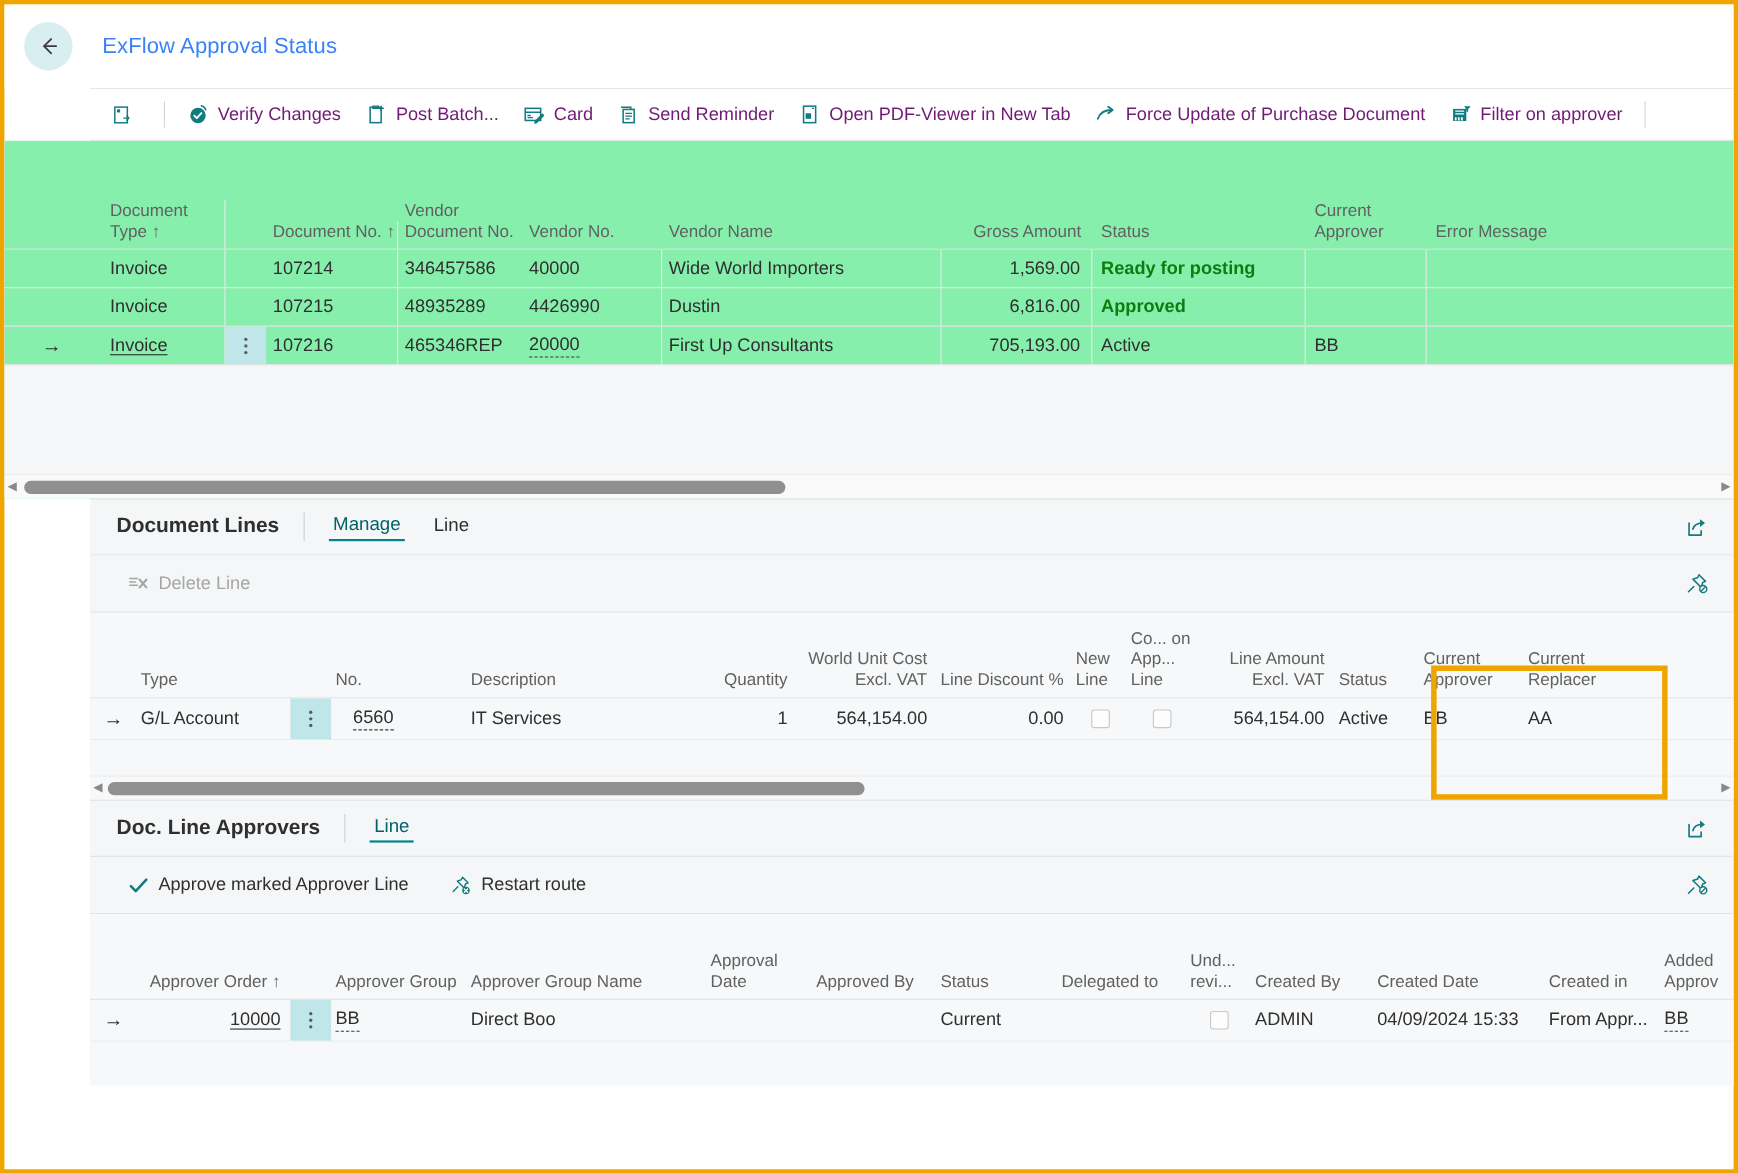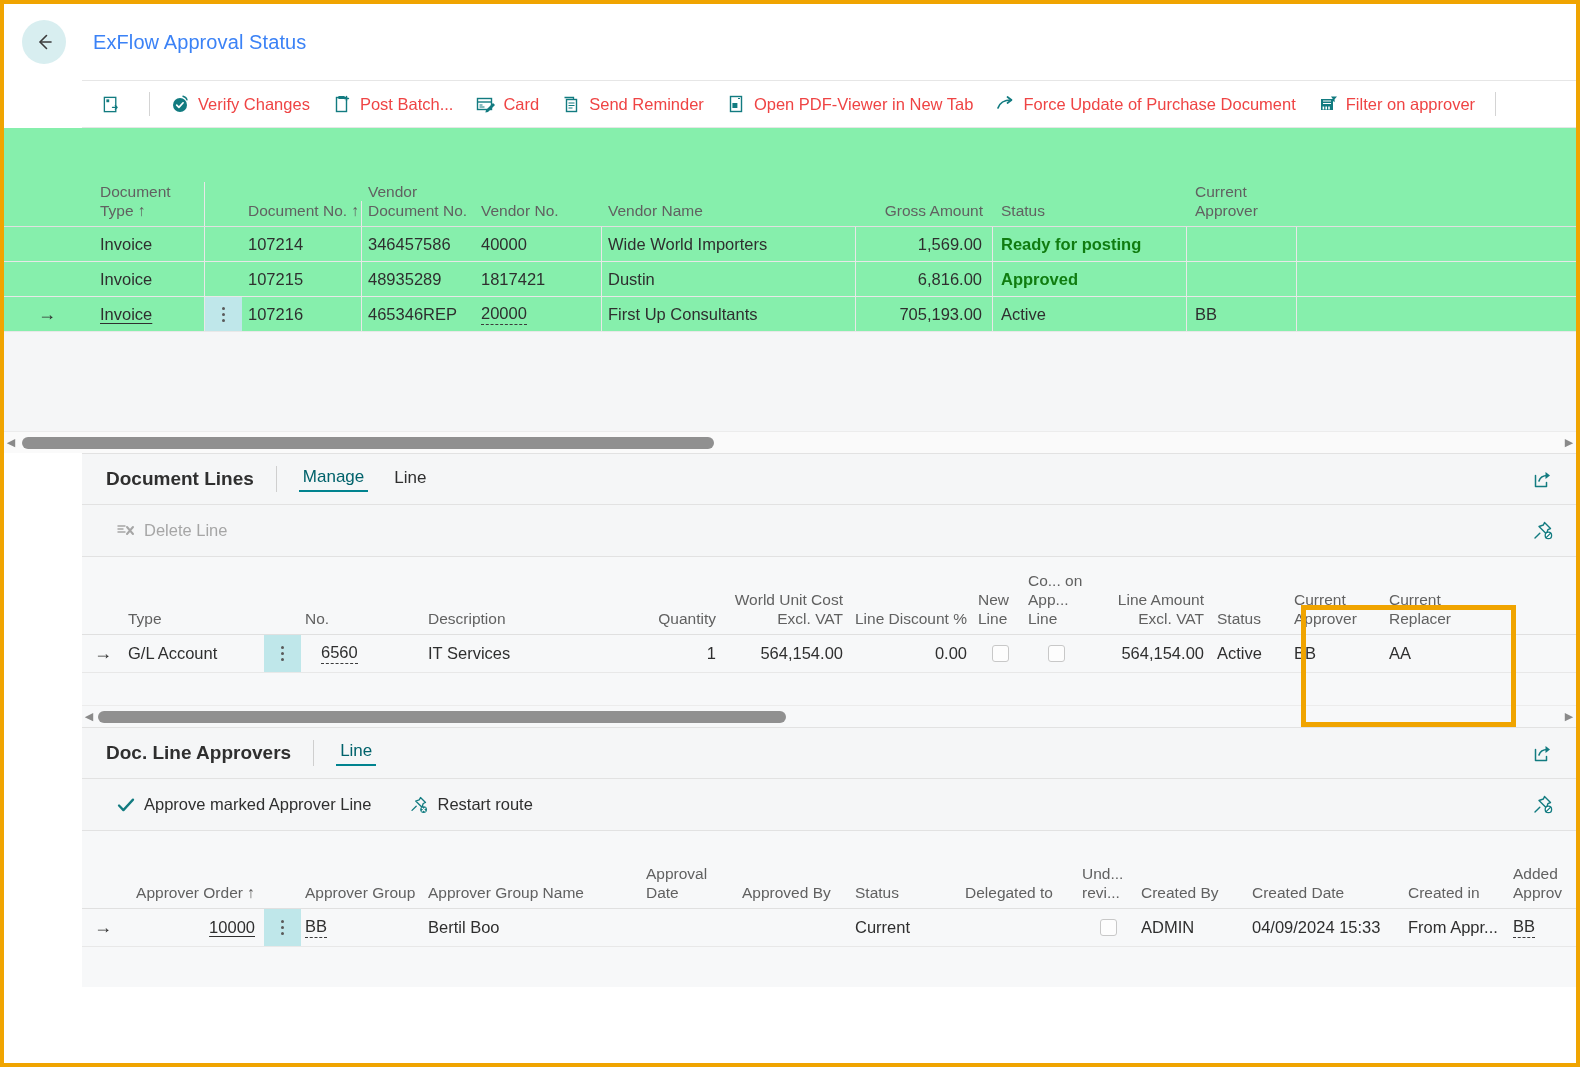--- a/index.html
+++ b/index.html
@@ -48,21 +48,21 @@
     display: flex; align-items: center;
     background: #ffffff;
     overflow: hidden;
     white-space: nowrap;
   }
   .ribbon-item {
     display: inline-flex; align-items: center;
     height: 100%;
     padding: 0 11px;
     font-size: 16.5px;
-    color: #ef4444;
+    color: #701a75;
     cursor: pointer;
     gap: 8px;
   }
   .ribbon-item:first-child { padding-left: 20px; }
   .ribbon-sep {
     width: 1px; height: 24px; background: #d4d4d4;
     margin: 0 9px;
     flex: 0 0 auto;
   }
   .ricon { display: inline-flex; align-items: center; color: #127b80; }
@@ -328,20 +328,21 @@
       <div class="cell hcell" style="width:86px"></div>
       <div class="cell hcell vline" style="width:115px;padding-left:10px">Document Type ↑</div>
       <div class="cell hcell" style="width:37px"></div>
       <div class="cell hcell vline" style="width:120px;padding-left:6px">Document No. ↑</div>
       <div class="cell hcell" style="width:113px;padding-left:6px">Vendor Document No.</div>
       <div class="cell hcell" style="width:127px;padding-left:6px">Vendor No.</div>
       <div class="cell hcell" style="width:254px;padding-left:6px">Vendor Name</div>
       <div class="cell hcell right" style="width:137px;padding-right:10px">Gross Amount</div>
       <div class="cell hcell" style="width:194px;padding-left:8px">Status</div>
       <div class="cell hcell" style="width:110px;padding-left:8px">Current Approver</div>
+      <div class="cell hcell" style="width:270px;padding-left:8px">Error Message</div>
     </div>
 
     <div class="grid-row main-row">
       <div class="cell center" style="width:86px"></div>
       <div class="cell vline" style="width:115px;padding-left:10px">Invoice</div>
       <div class="cell" style="width:37px"></div>
       <div class="cell vline" style="width:120px;padding-left:6px">107214</div>
       <div class="cell" style="width:113px;padding-left:6px">346457586</div>
       <div class="cell vline" style="width:127px;padding-left:6px">40000</div>
       <div class="cell vline" style="width:254px;padding-left:6px">Wide World Importers</div>
@@ -350,21 +351,21 @@
       <div class="cell vline" style="width:110px;padding-left:8px"></div>
       <div class="cell" style="width:270px;padding-left:8px"></div>
     </div>
 
     <div class="grid-row main-row">
       <div class="cell center" style="width:86px"></div>
       <div class="cell vline" style="width:115px;padding-left:10px">Invoice</div>
       <div class="cell" style="width:37px"></div>
       <div class="cell vline" style="width:120px;padding-left:6px">107215</div>
       <div class="cell" style="width:113px;padding-left:6px">48935289</div>
-      <div class="cell vline" style="width:127px;padding-left:6px">1817421</div>
+      <div class="cell vline" style="width:127px;padding-left:6px">4426990</div>
       <div class="cell vline" style="width:254px;padding-left:6px">Dustin</div>
       <div class="cell right vline" style="width:137px;padding-right:10px">6,816.00</div>
       <div class="cell status-ok vline" style="width:194px;padding-left:8px">Approved</div>
       <div class="cell vline" style="width:110px;padding-left:8px"></div>
       <div class="cell" style="width:270px;padding-left:8px"></div>
     </div>
 
     <div class="grid-row main-row">
       <div class="cell center" style="width:86px">
         <span class="row-arrow">→</span>
@@ -574,21 +575,21 @@
         <div class="cell dots-cell" style="width:37px">
           <span class="dots">
               <i></i>
               <i></i>
               <i></i>
             </span>
         </div>
         <div class="cell" style="width:123px;padding-left:4px">
           <span class="link-dash">BB</span>
         </div>
-        <div class="cell" style="width:218px;padding-left:4px">Bertil Boo</div>
+        <div class="cell" style="width:218px;padding-left:4px">Direct Boo</div>
         <div class="cell" style="width:96px;padding-left:4px"></div>
         <div class="cell" style="width:113px;padding-left:4px"></div>
         <div class="cell" style="width:110px;padding-left:4px">Current</div>
         <div class="cell" style="width:119px;padding-left:4px"></div>
         <div class="cell center" style="width:57px">
           <span class="chk"></span>
         </div>
         <div class="cell" style="width:111px;padding-left:4px">ADMIN</div>
         <div class="cell" style="width:156px;padding-left:4px">04/09/2024 15:33</div>
         <div class="cell" style="width:105px;padding-left:4px">From Appr...</div>

